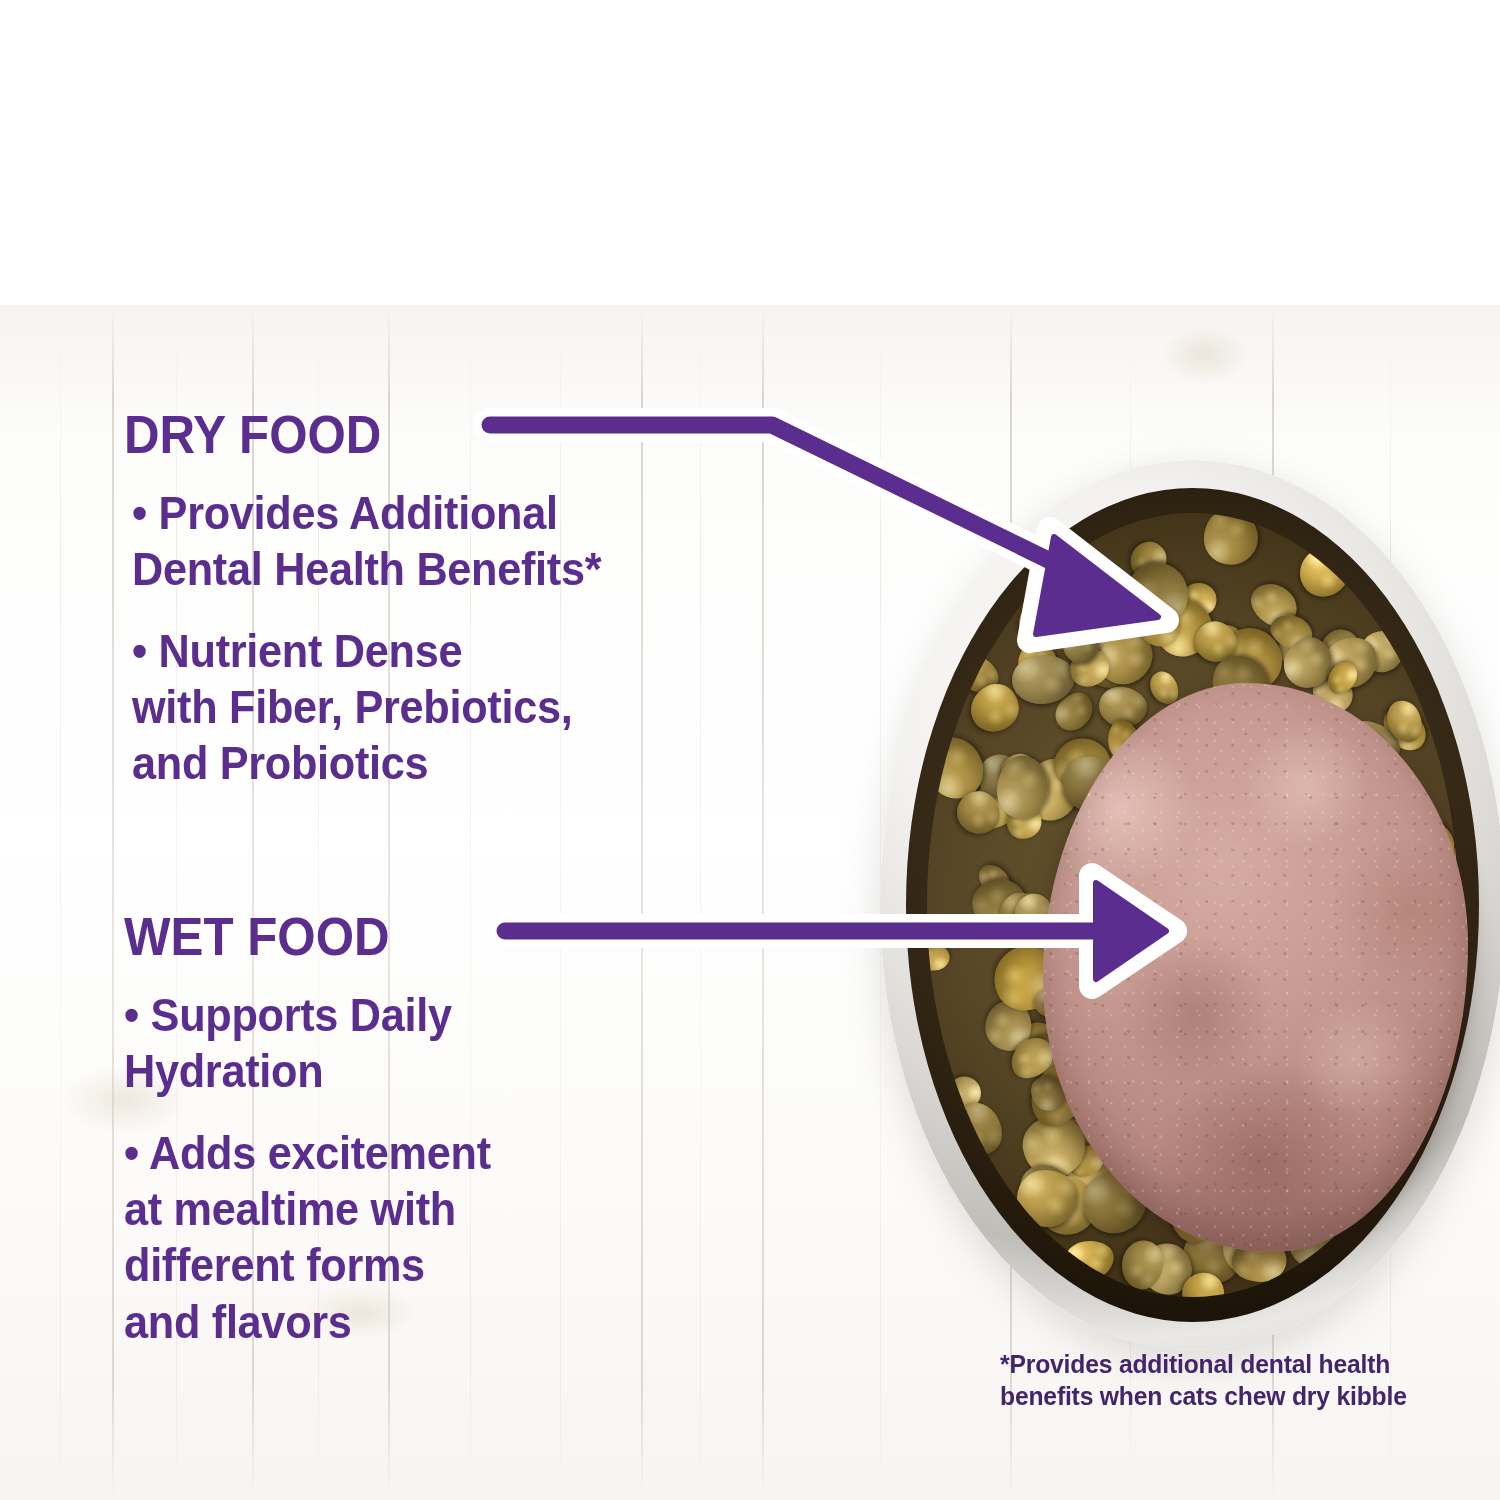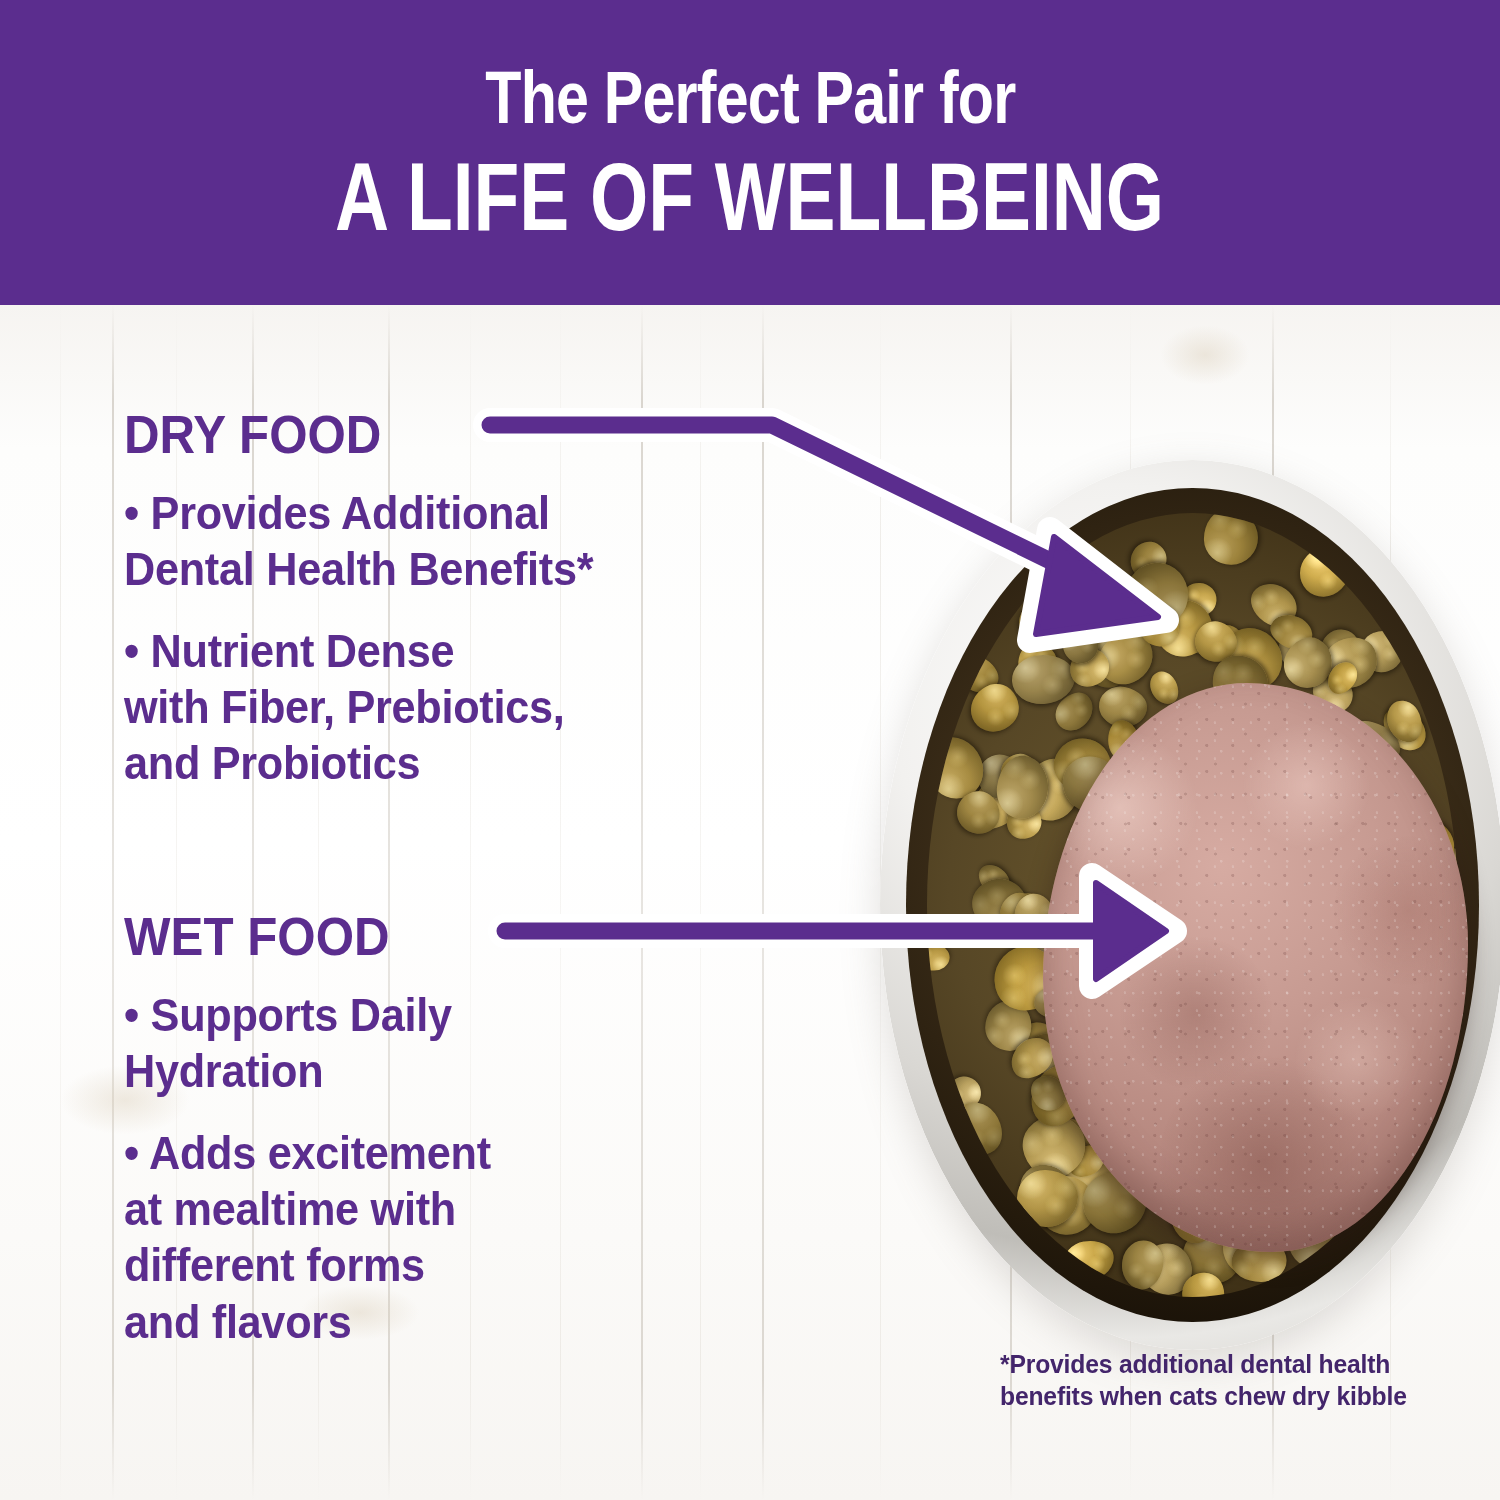--- a/index.html
+++ b/index.html
@@ -407,29 +407,25 @@
           <div class="kb" style="left: 136.317px; top: 113.477px; width: 36.2835px; height: 35.9986px; transform: rotate(332.766deg); filter: brightness(0.83) saturate(0.95);"></div>
           <div class="kb" style="left: 82.487px; top: 526.378px; width: 45.3833px; height: 36.4119px; transform: rotate(139.447deg); filter: brightness(1.08) saturate(1.03);"></div>
           <div class="kb" style="left: 208.569px; top: 302.224px; width: 36.4239px; height: 32.4313px; transform: rotate(171.694deg); filter: brightness(0.89) saturate(0.99);"></div>
           <div class="kb" style="left: 299.852px; top: 328.692px; width: 36.1716px; height: 26.9942px; transform: rotate(90.2804deg); filter: brightness(0.86) saturate(0.96);"></div>
           <div class="kb" style="left: 312.424px; top: 438.604px; width: 37.3719px; height: 39.9062px; transform: rotate(181.129deg); filter: brightness(0.86) saturate(1.08);"></div>
         </div>
       <div class="pate"></div>
     </div>
   </div>
 
-  <div class="header">
-    <div class="header-line1">The Perfect Pair for</div>
-    <div class="header-line2">A LIFE OF WELLBEING</div>
-  </div>
 
   <div class="col">
 
     <div class="sec-title" style="left:124px;top:99px">DRY FOOD</div>
-    <div class="bullets" style="left:124px;top:180px;width:690px">
+    <div class="bullets" style="left:132px;top:180px;width:690px">
       <p class="bullet">• Provides Additional
 Dental Health Benefits*</p>
       <p class="bullet">• Nutrient Dense
 with Fiber, Prebiotics,
 and Probiotics</p>
     </div>
 
     <div class="sec-title" style="left:124px;top:601px">WET FOOD</div>
     <div class="bullets" style="left:124px;top:682px;width:690px">
       <p class="bullet">• Supports Daily

